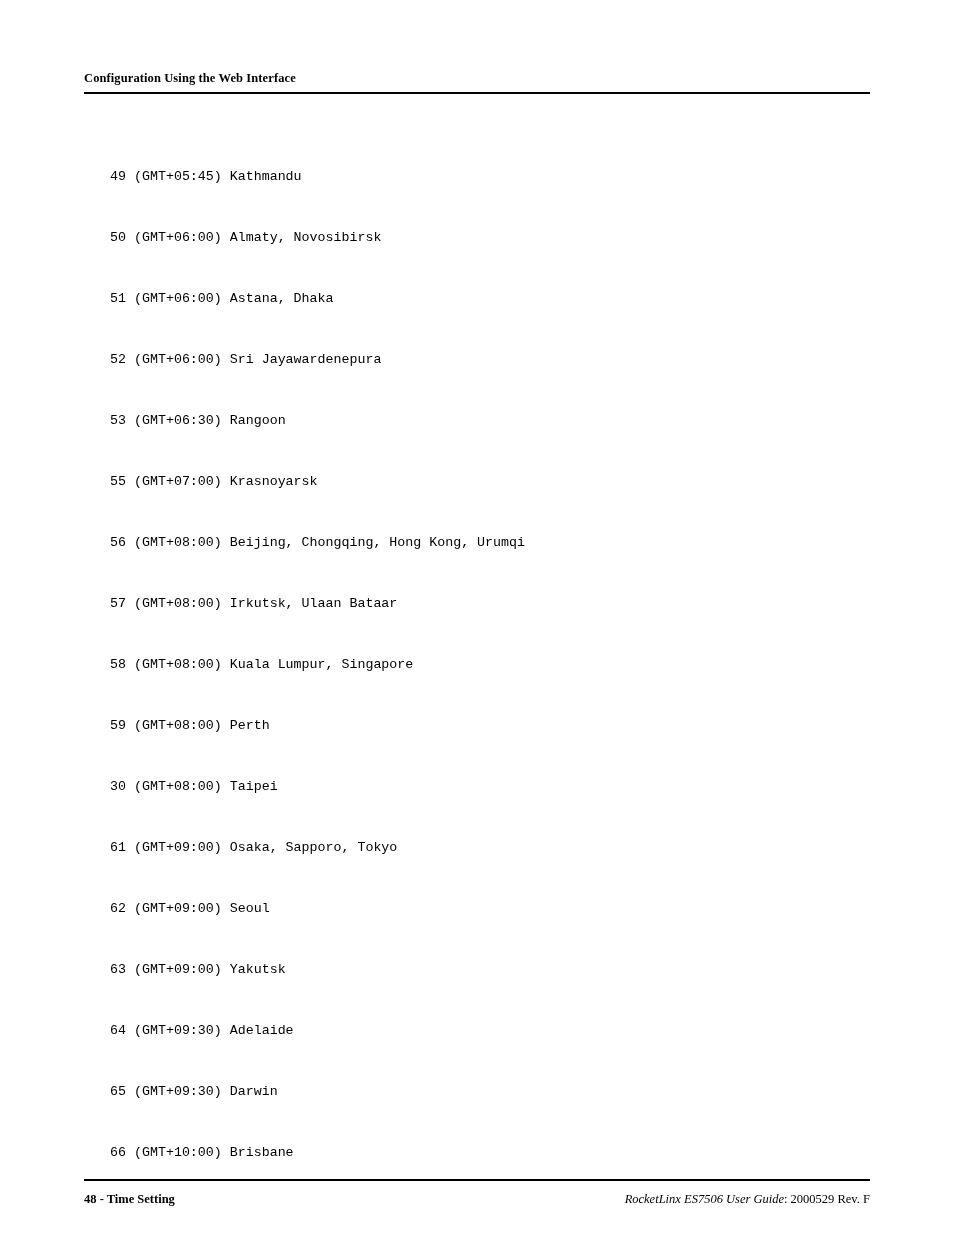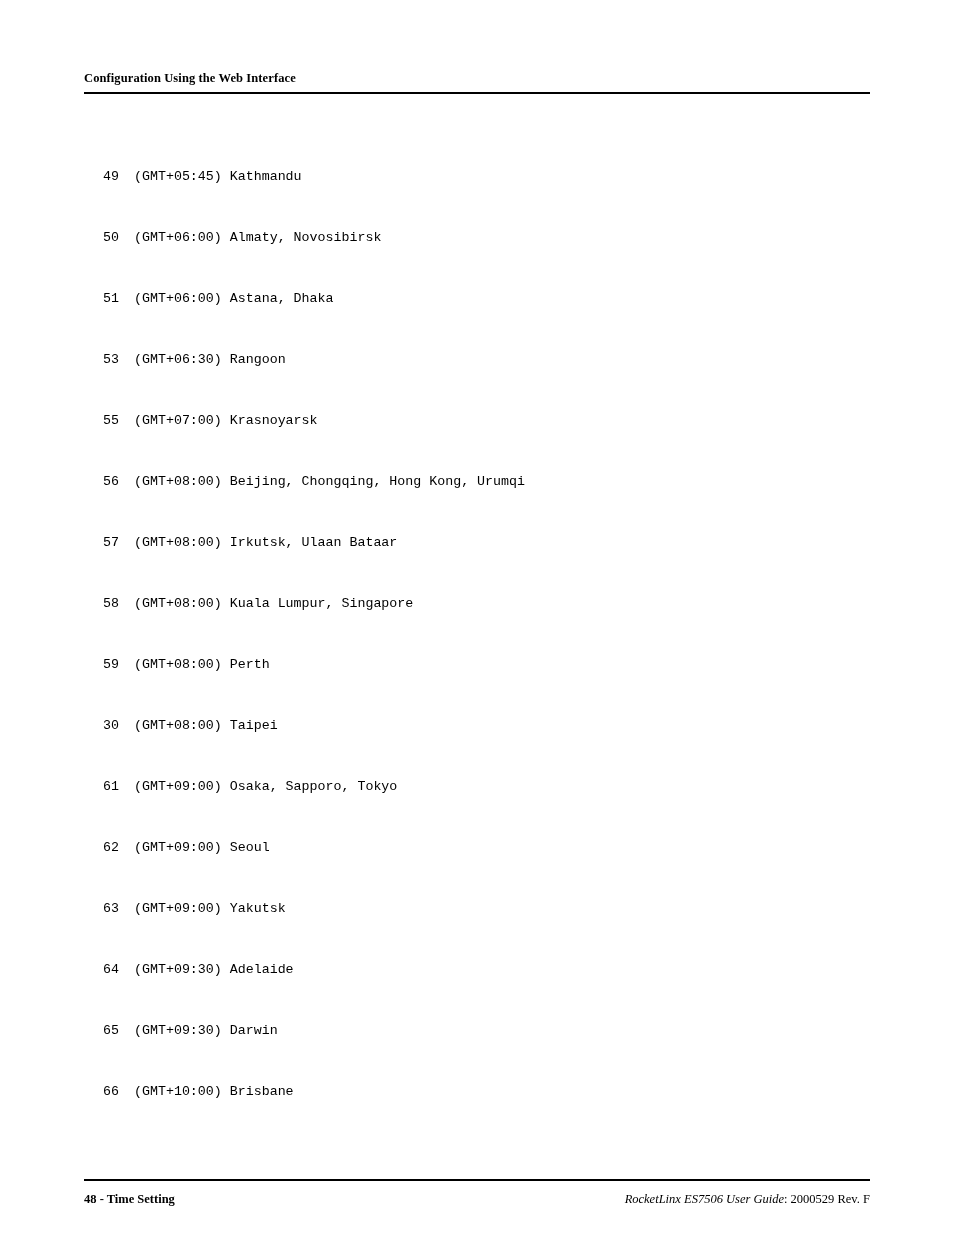--- a/index.html
+++ b/index.html
@@ -47,21 +47,21 @@
     line-height: 20.35px;
     white-space: pre;
   }
   .tz-row {
     display: block;
     white-space: pre;
   }
   .tz-num {
     display: inline-block;
     width: 30px;
-    text-align: center;
+    text-align: right;
   }
   .tz-label {
     display: inline-block;
     padding-left: 8px;
   }
   .footer-rule {
     position: absolute;
     left: 84px;
     top: 1163px;
     width: 786px;
@@ -94,20 +94,21 @@
 
 <div class="page">
 
   <div class="header-title">Configuration Using the Web Interface</div>
   <div class="header-rule"></div>
 
   <div class="tz-list">
     <span class="tz-row"><span class="tz-num">49</span><span class="tz-label">(GMT+05:45) Kathmandu</span></span>
     <span class="tz-row"><span class="tz-num">50</span><span class="tz-label">(GMT+06:00) Almaty, Novosibirsk</span></span>
     <span class="tz-row"><span class="tz-num">51</span><span class="tz-label">(GMT+06:00) Astana, Dhaka</span></span>
+    <span class="tz-row"><span class="tz-num">52</span><span class="tz-label">(GMT+06:00) Sri Jayawardenepura</span></span>
     <span class="tz-row"><span class="tz-num">53</span><span class="tz-label">(GMT+06:30) Rangoon</span></span>
     <span class="tz-row"><span class="tz-num">55</span><span class="tz-label">(GMT+07:00) Krasnoyarsk</span></span>
     <span class="tz-row"><span class="tz-num">56</span><span class="tz-label">(GMT+08:00) Beijing, Chongqing, Hong Kong, Urumqi</span></span>
     <span class="tz-row"><span class="tz-num">57</span><span class="tz-label">(GMT+08:00) Irkutsk, Ulaan Bataar</span></span>
     <span class="tz-row"><span class="tz-num">58</span><span class="tz-label">(GMT+08:00) Kuala Lumpur, Singapore</span></span>
     <span class="tz-row"><span class="tz-num">59</span><span class="tz-label">(GMT+08:00) Perth</span></span>
     <span class="tz-row"><span class="tz-num">30</span><span class="tz-label">(GMT+08:00) Taipei</span></span>
     <span class="tz-row"><span class="tz-num">61</span><span class="tz-label">(GMT+09:00) Osaka, Sapporo, Tokyo</span></span>
     <span class="tz-row"><span class="tz-num">62</span><span class="tz-label">(GMT+09:00) Seoul</span></span>
     <span class="tz-row"><span class="tz-num">63</span><span class="tz-label">(GMT+09:00) Yakutsk</span></span>

